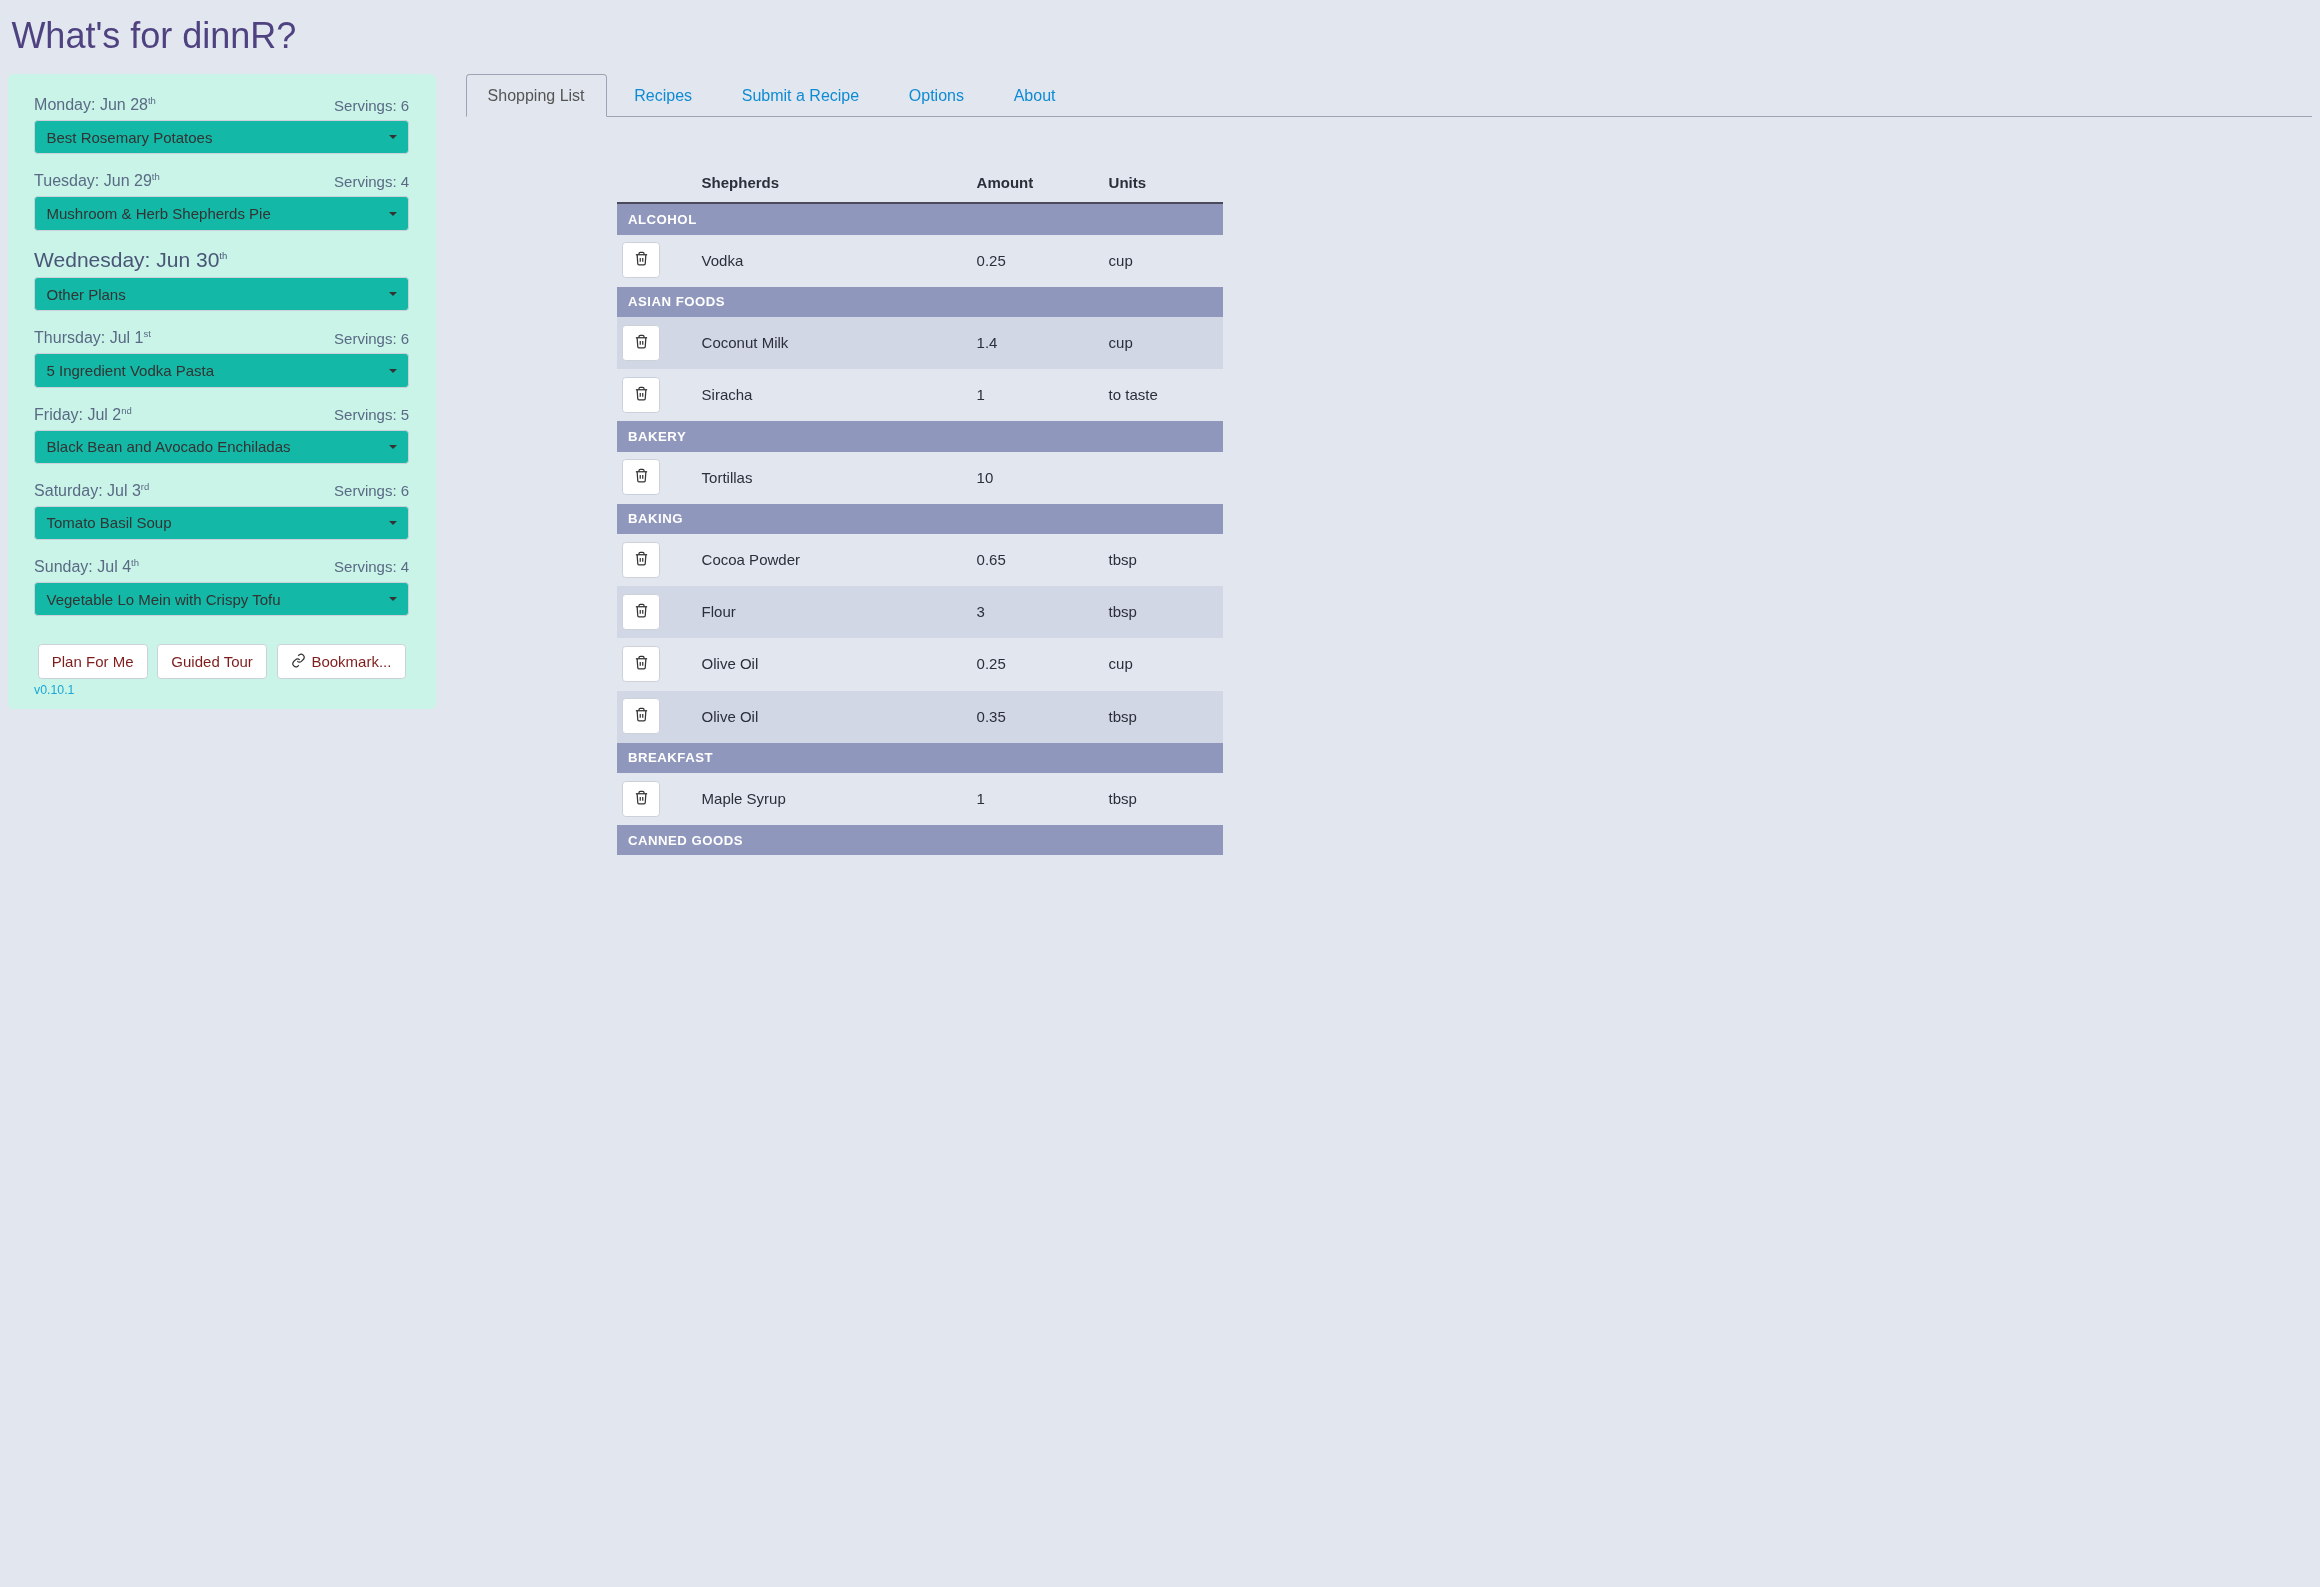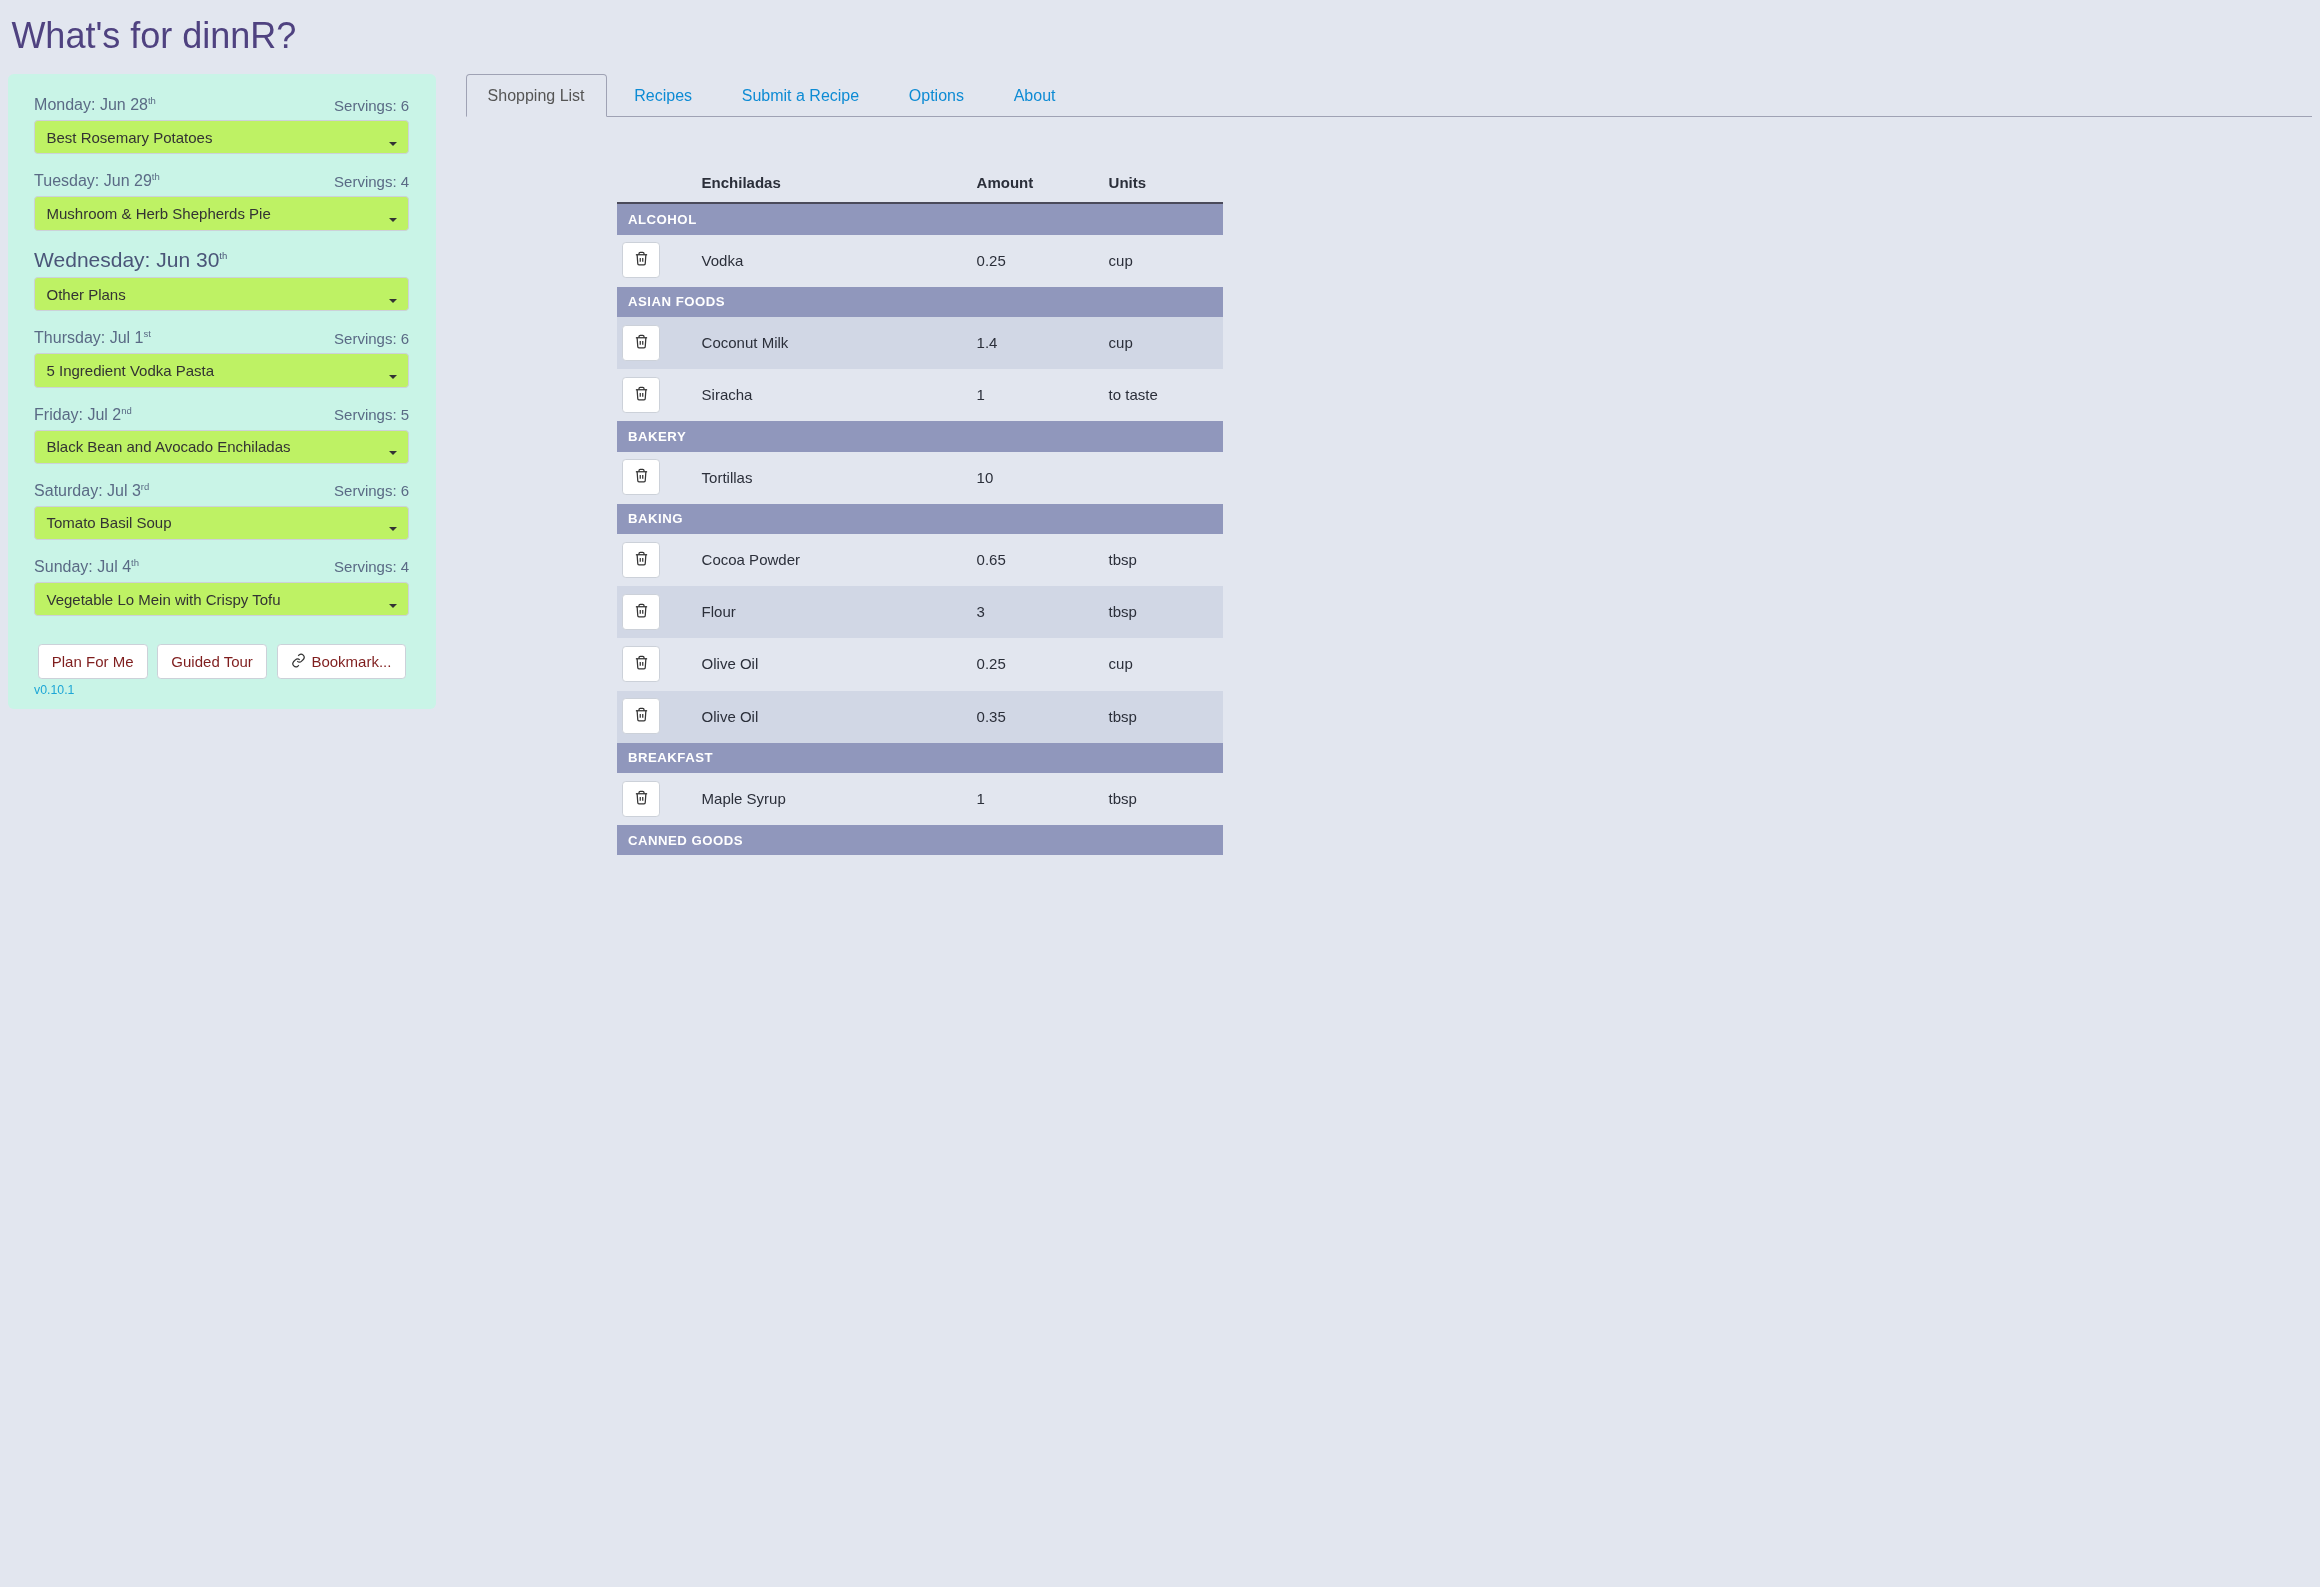--- a/index.html
+++ b/index.html
@@ -49,29 +49,29 @@
     color: #4a5578;
   }
   .servings {
     font-size: 15px;
     color: #5a6a85;
     white-space: nowrap;
   }
   .recipe-select {
     position: relative;
     width: 100%;
-    background: #bef264;
+    background: #14b8a6;
     border: 0.9px solid #ccd1d9;
     border-radius: 3.8px;
     padding: 7.6px 11.4px;
     font-size: 15px;
     color: #333;
     display: flex;
     justify-content: space-between;
-    align-items: flex-end;
+    align-items: center;
     cursor: pointer;
   }
   .recipe-select .caret {
     width: 0; height: 0;
     border-left: 4.7px solid transparent;
     border-right: 4.7px solid transparent;
     border-top: 4.7px solid #333;
   }
   .sidebar-buttons {
     display: flex;
@@ -274,21 +274,21 @@
           <div class="tab active">Shopping List</div>
           <div class="tab">Recipes</div>
           <div class="tab">Submit a Recipe</div>
           <div class="tab">Options</div>
           <div class="tab">About</div>
         </div>
 
       <div class="table-wrap">
         <div class="table-header">
           <div class="col-del"></div>
-          <div class="col-ing">Enchiladas</div>
+          <div class="col-ing">Shepherds</div>
           <div class="col-amt">Amount</div>
           <div class="col-unit">Units</div>
         </div>
         <div class="table-body" id="table-body">
             <div class="section-row">ALCOHOL</div>
             <div class="ing-row">
               <div class="col-del">
                 <button class="del-btn">
                   <span><svg class="trash-icon" viewBox="0 0 24 24" fill="none" stroke="#333" stroke-width="2">
     <polyline points="3 6 5 6 21 6"></polyline>

